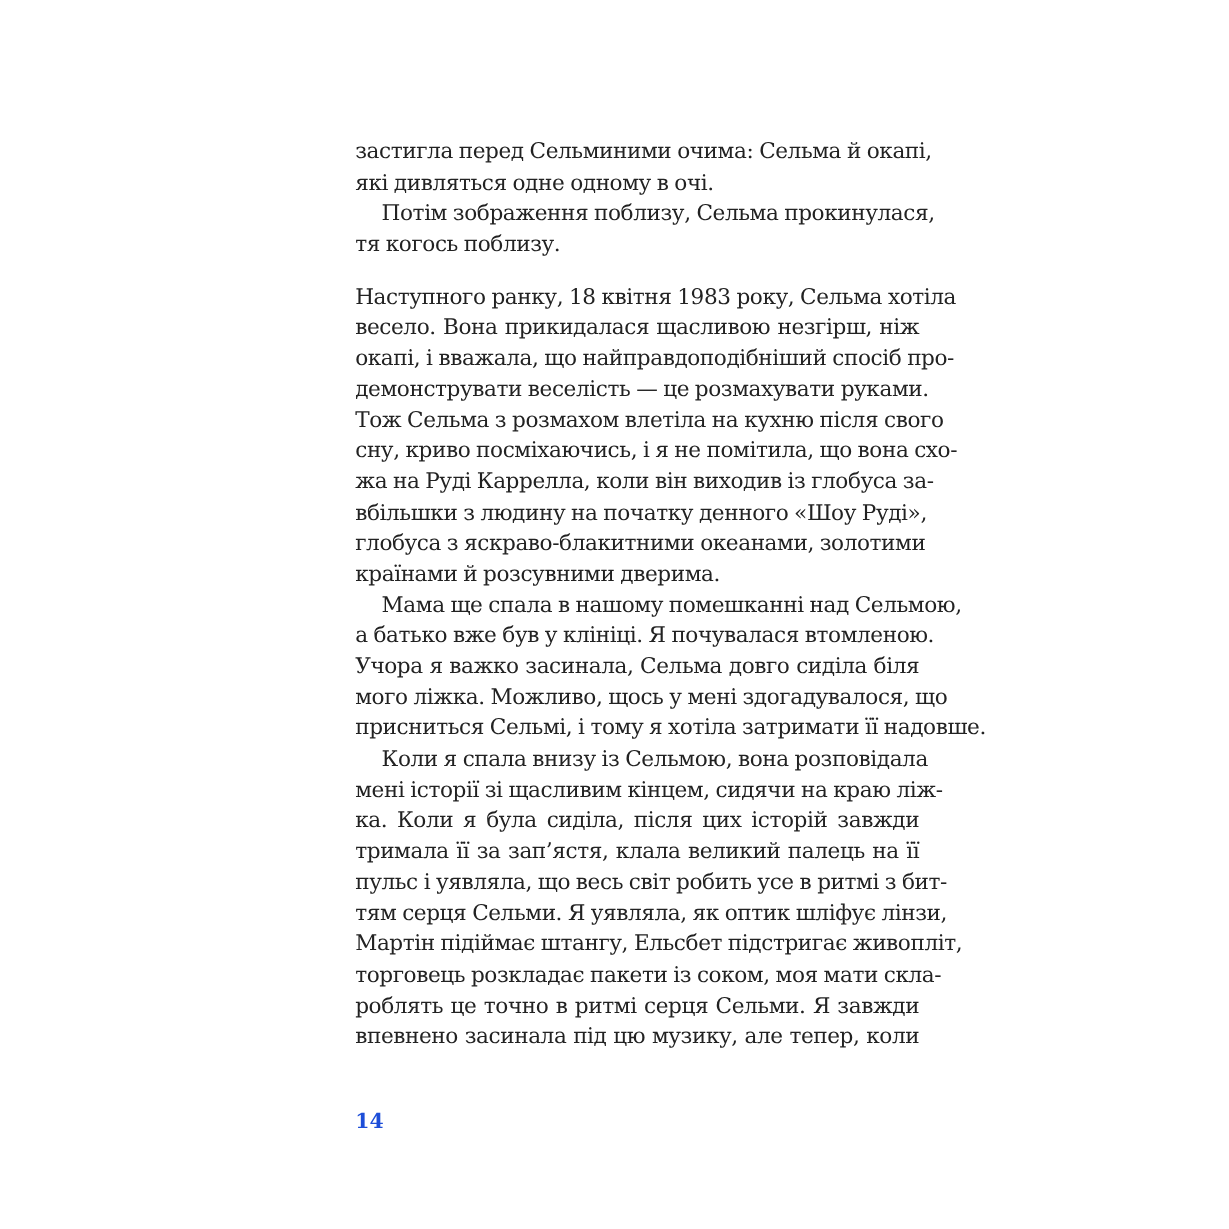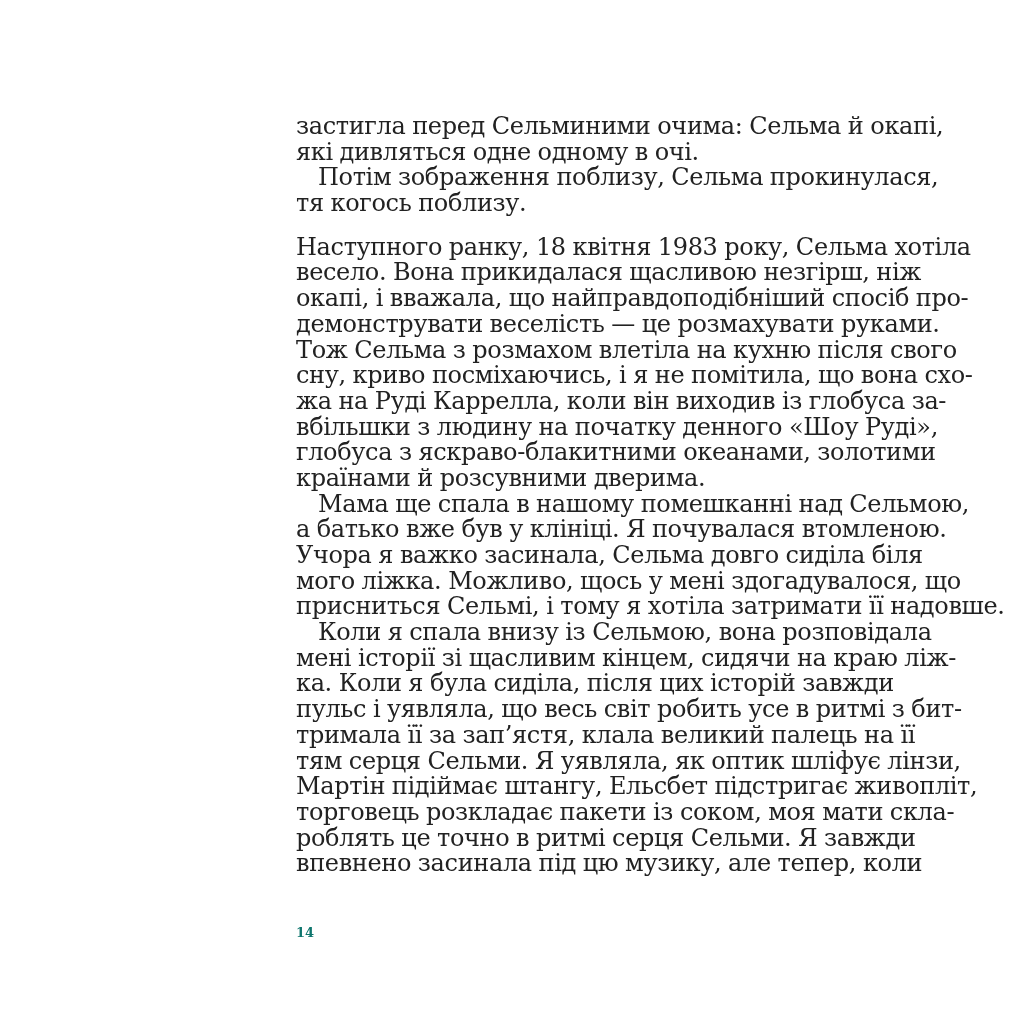--- a/index.html
+++ b/index.html
@@ -18,21 +18,21 @@
       left: 0; top: 0;
       width: 1024px; height: 1024px;
       background: #ffffff;
     }
     .text-block {
       position: absolute;
       left: 296px;
       top: 114px;
       width: 470px;
       font-family: "DejaVu Serif", "Liberation Serif", serif;
-      font-size: 24px;
+      font-size: 18px;
       line-height: 25.7px;
       color: #222222;
       letter-spacing: -0.35px;
       word-spacing: -0.5px;
     }
     .line {
       display: block;
       white-space: nowrap;
       text-align: justify;
       text-align-last: justify;
@@ -46,22 +46,22 @@
     }
     .blank {
       height: 18px;
     }
     .page-number {
       position: absolute;
       left: 296px;
       top: 925px;
       font-family: "DejaVu Serif", "Liberation Serif", serif;
       font-weight: bold;
-      font-size: 13px;
-      color: #0f766e;
+      font-size: 17px;
+      color: #1d4ed8;
     }
   </style>
 </head>
 <body>
 
 <div class="page">
   <div class="text-block">
 
     <div class="paragraph">
       <span class="line">застигла перед Сельминими очима: Сельма й окапі,</span>
@@ -93,22 +93,22 @@
       <span class="line">а батько вже був у клініці. Я почувалася втомленою.</span>
       <span class="line">Учора я важко засинала, Сельма довго сиділа біля</span>
       <span class="line">мого ліжка. Можливо, щось у мені здогадувалося, що</span>
       <span class="line">присниться Сельмі, і тому я хотіла затримати її надовше.</span>
     </div>
 
     <div class="paragraph">
       <span class="line indent">Коли я спала внизу із Сельмою, вона розповідала</span>
       <span class="line">мені історії зі щасливим кінцем, сидячи на краю ліж-</span>
       <span class="line">ка. Коли я була сиділа, після цих історій завжди</span>
+      <span class="line">тримала її за зап’ястя, клала великий палець на її</span>
       <span class="line">пульс і уявляла, що весь світ робить усе в ритмі з бит-</span>
-      <span class="line">тримала її за зап’ястя, клала великий палець на її</span>
       <span class="line">тям серця Сельми. Я уявляла, як оптик шліфує лінзи,</span>
       <span class="line">Мартін підіймає штангу, Ельсбет підстригає живопліт,</span>
       <span class="line">торговець розкладає пакети із соком, моя мати скла-</span>
       <span class="line">роблять це точно в ритмі серця Сельми. Я завжди</span>
       <span class="line">впевнено засинала під цю музику, але тепер, коли</span>
     </div>
 
   </div>
 
   <div class="page-number">14</div>

